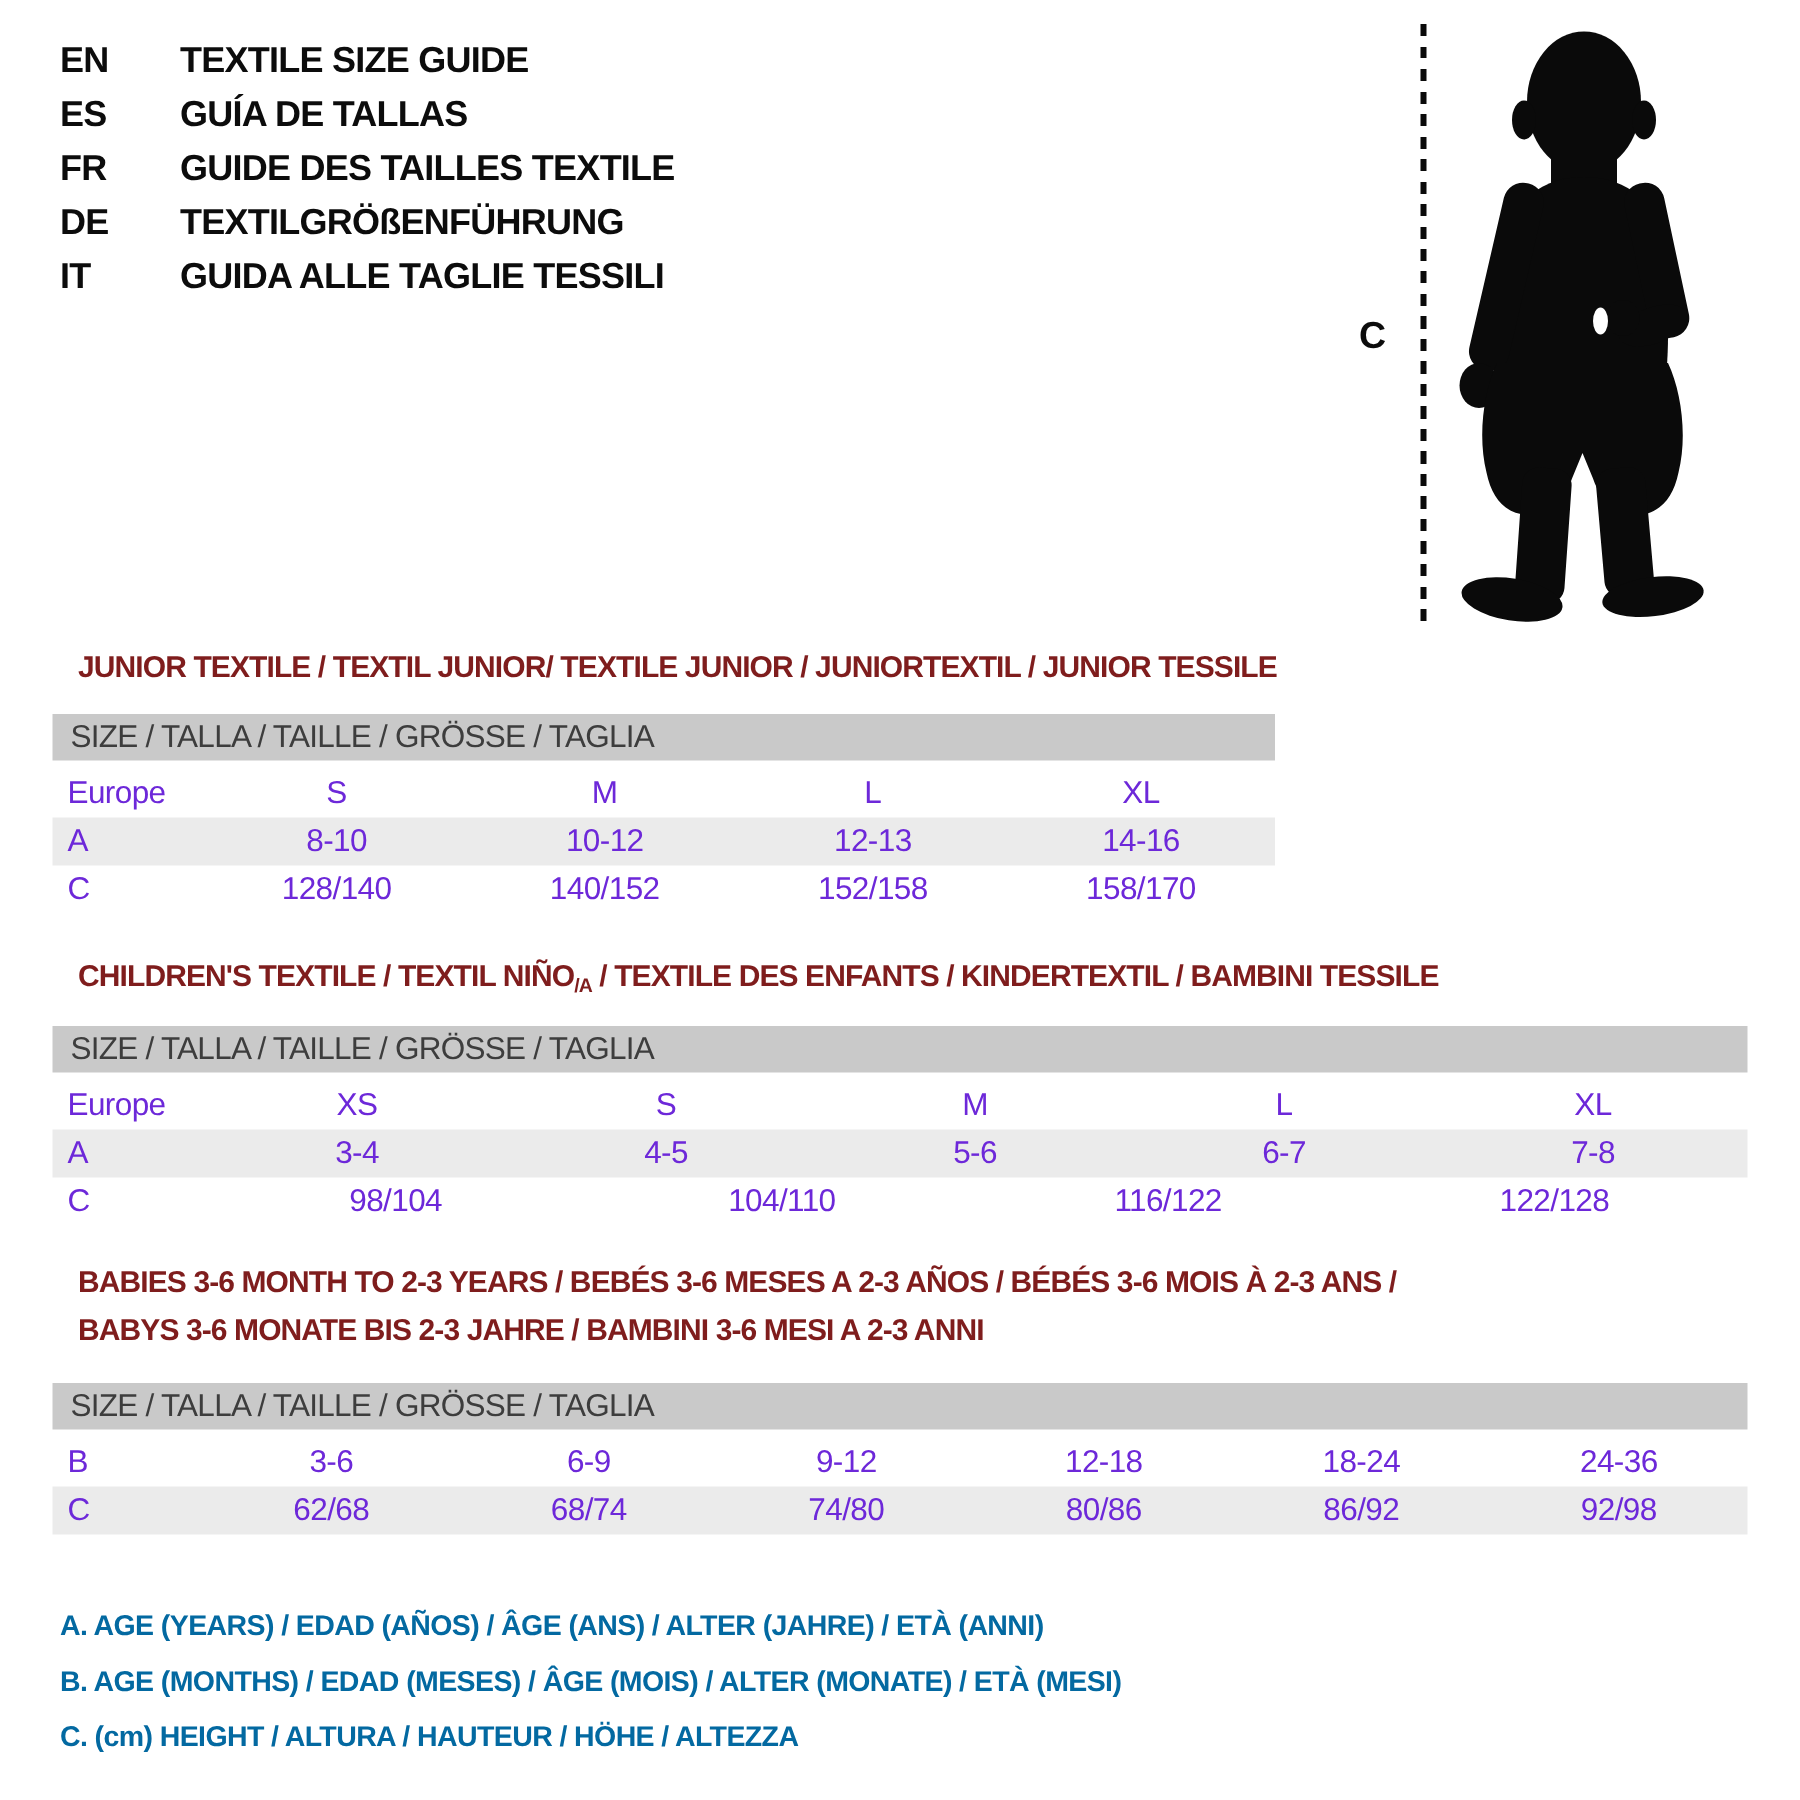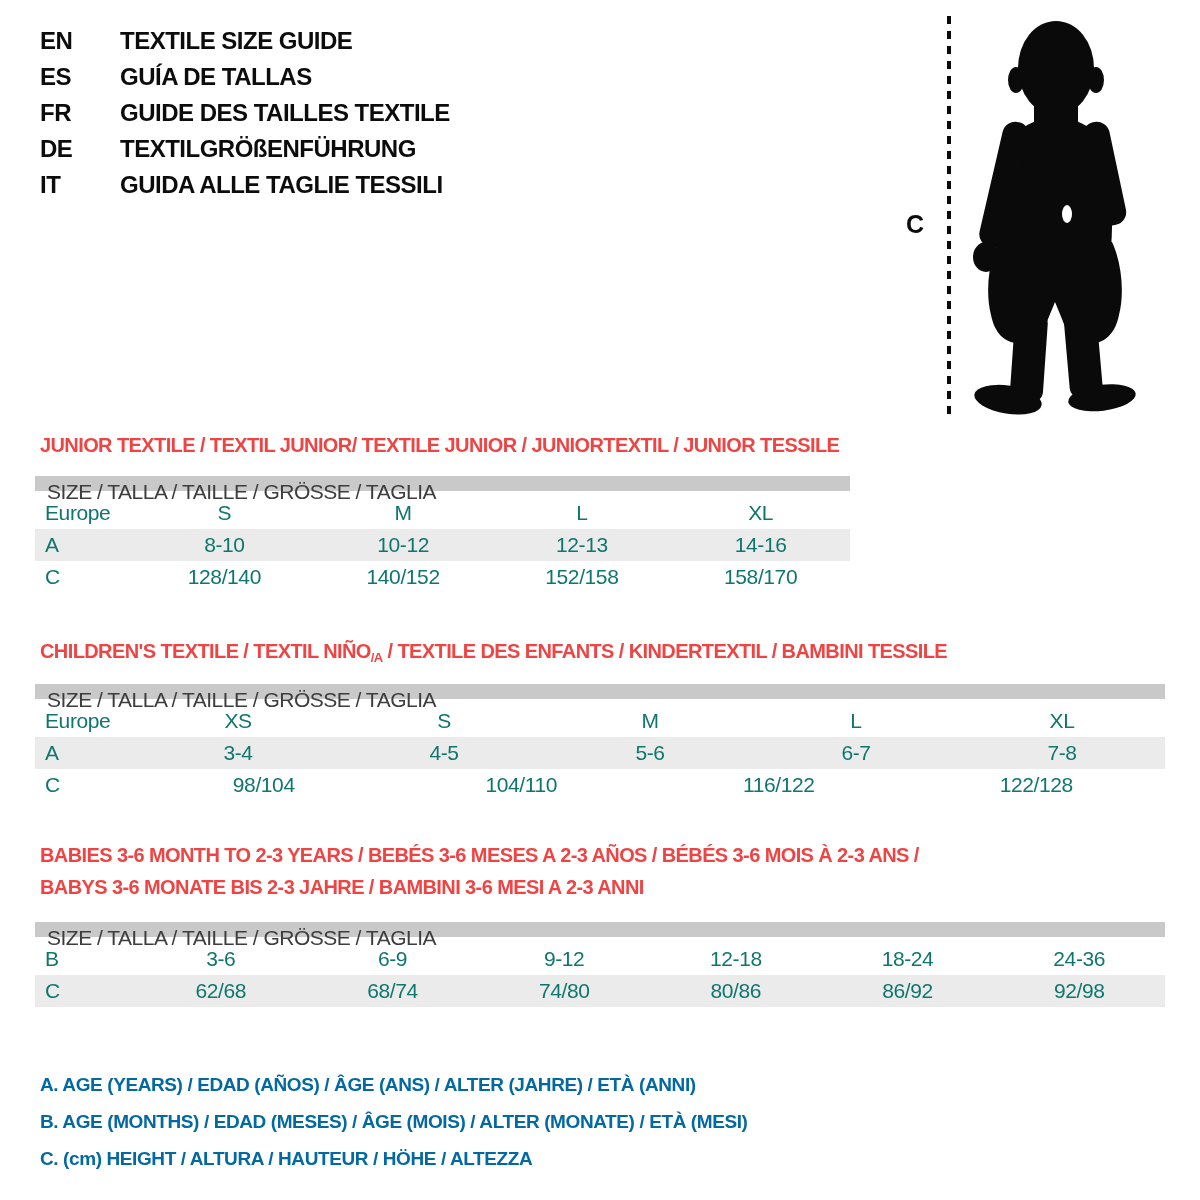--- a/index.html
+++ b/index.html
@@ -33,34 +33,34 @@
     background:repeating-linear-gradient(to bottom, var(--sil) 0 8px, transparent 8px 15px);
   }
   .measure-label{
     position:absolute; left:16px; top:198px;
     font-size:25px; font-weight:600; letter-spacing:-0.5px; color:#0c0c0c;
   }
   .figure-svg{position:absolute; left:74px; top:2px; width:182px; height:405px;}
 
   
   .sec-title{
-    position:absolute; left:40px;
-    font-size:20px; font-weight:700; letter-spacing:-0.6px; color:#ef4444;
+    position:absolute; left:52px;
+    font-size:20px; font-weight:700; letter-spacing:-0.6px; color:#7f1d1d;
     white-space:nowrap; line-height:22px;
   }
   .sec-title .subscript{font-size:13px; vertical-align:-4px; font-weight:700;}
 
   .size-table{position:absolute; left:35px;}
   .t-header{
     background:var(--bar); color:#3d3d3d;
-    height:15px; line-height:31px; padding-left:12px;
+    height:31px; line-height:31px; padding-left:12px;
     font-size:21px; font-weight:400; letter-spacing:-0.5px;
     margin-bottom:6px; white-space:nowrap;
   }
-  .t-row{display:flex; height:32px; line-height:32px; font-size:21px; letter-spacing:-0.4px; color:#0f766e;}
+  .t-row{display:flex; height:32px; line-height:32px; font-size:21px; letter-spacing:-0.4px; color:#6d28d9;}
   .t-row.shaded{background:var(--shade);}
   .t-label{flex:0 0 100px; padding-left:10px; text-align:left;}
   .t-cell{flex:1 1 0; text-align:center;}
 
   
   .notes{position:absolute; left:40px; top:1066px; font-size:19px; font-weight:700;
          letter-spacing:-0.4px; color:#0369a1; line-height:37px; white-space:nowrap;}
 
   
   #table-junior  {top:476px; width:815px;}

